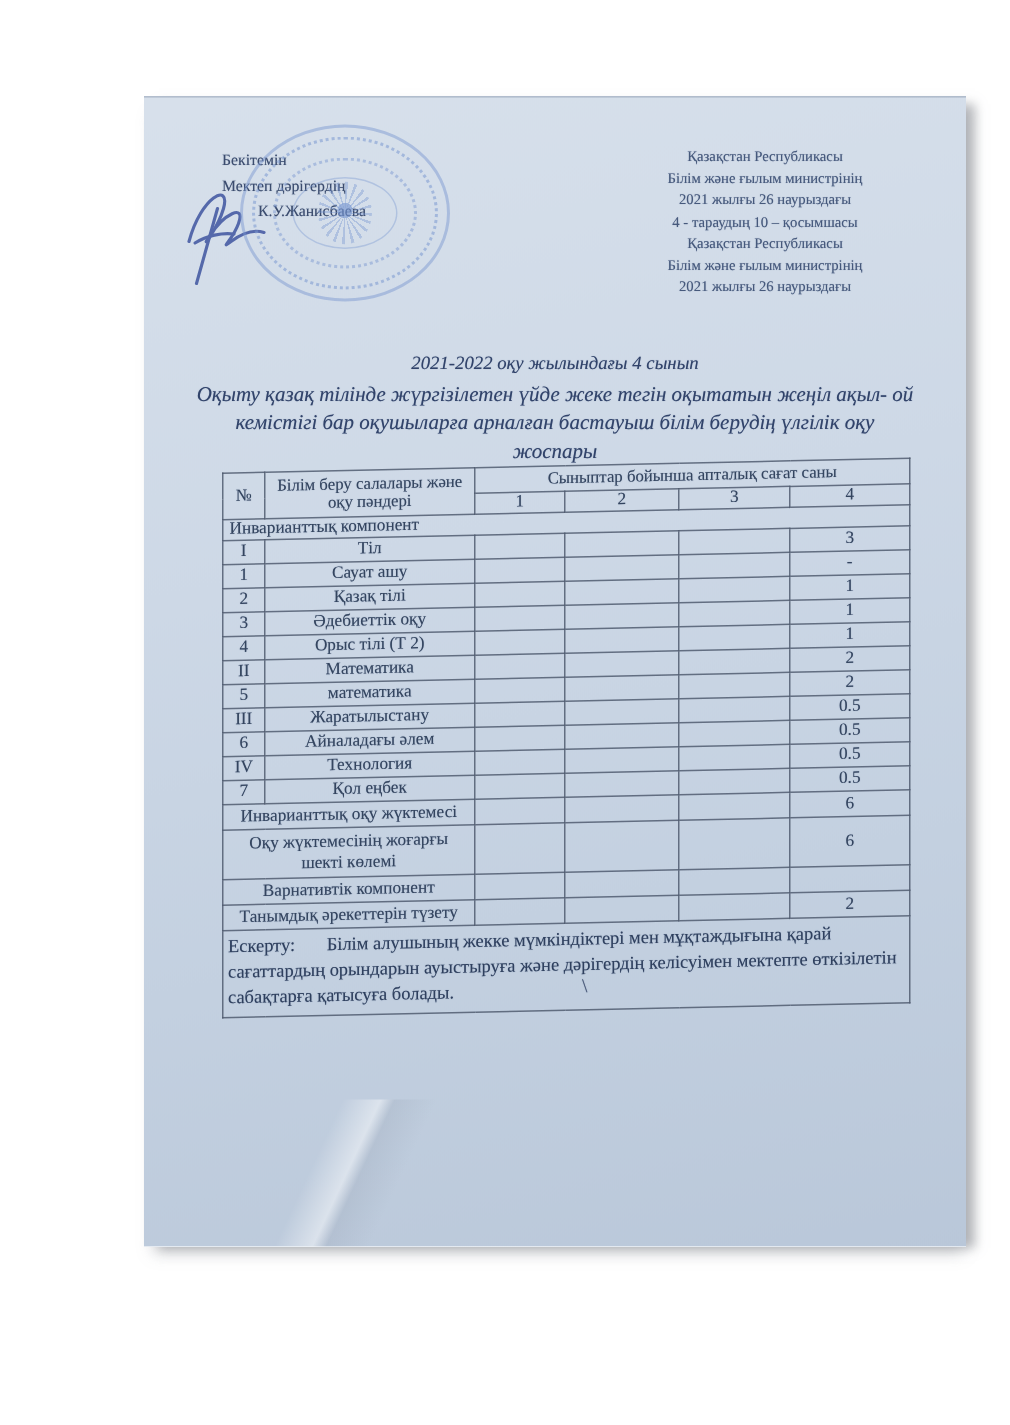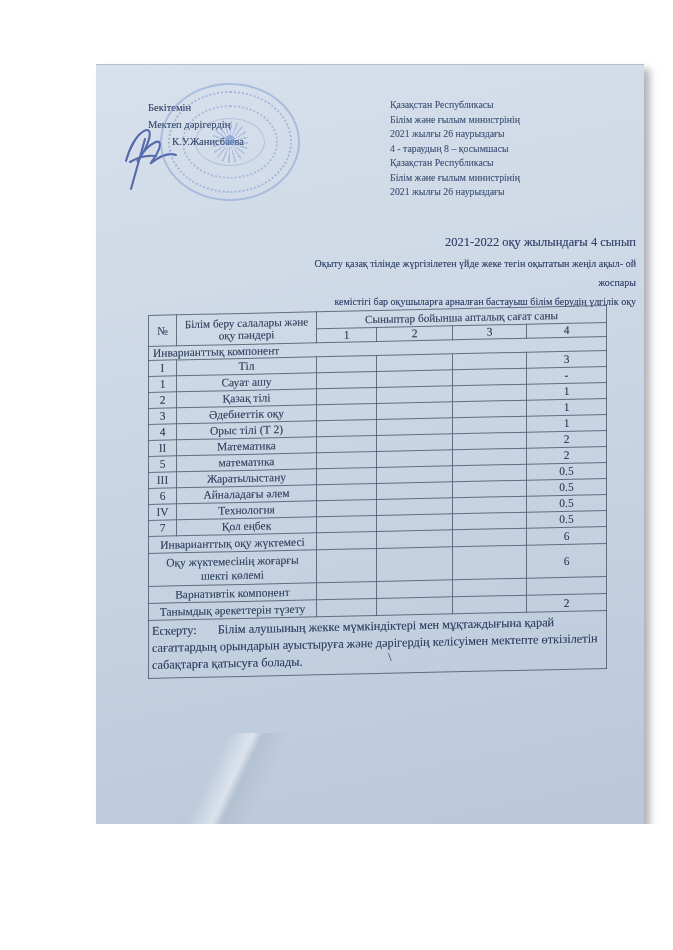--- a/index.html
+++ b/index.html
@@ -1,17 +1,17 @@
 <!DOCTYPE html>
 <html lang="kk"><head>
 <meta charset="utf-8">
 <style>
   html,body{margin:0;padding:0;background:#ffffff;}
   .shot{
-    position:relative;width:673px;height:824px;background:#ffffff;overflow:hidden;
+    position:relative;width:673px;height:950px;background:#ffffff;overflow:hidden;
     font-family:"Liberation Serif","DejaVu Serif",serif;color:#3b4c6e;
   }
   
   .paper{
     position:absolute;left:96px;top:64px;width:548px;height:766px;
     background:linear-gradient(168deg,#d7e0eb 0%,#cdd8e6 38%,#c3d0e0 68%,#b9c7d9 100%);
     box-shadow:8px 3px 7px -2px rgba(135,138,145,.6),2px 8px 10px -4px rgba(135,138,145,.35);
     border-top:1px solid rgba(170,180,195,.6);
   }
   .paper .crease{
@@ -28,26 +28,26 @@
   .stamp .r2{position:absolute;inset:6px;border-radius:50%;border:2px dotted rgba(120,150,208,.62);}
   .stamp .r3{position:absolute;inset:20px;border-radius:50%;border:2px dotted rgba(120,150,208,.55);}
   .stamp .r4{position:absolute;inset:33px;border-radius:50%;border:1px solid rgba(120,150,208,.45);}
   .stamp .emblem{position:absolute;left:50%;top:50%;width:36px;height:42px;transform:translate(-50%,-50%);
     border-radius:50%;
     background:
       radial-gradient(circle at 50% 46%,rgba(115,147,208,.7) 0 17%,rgba(115,147,208,0) 18%),
       repeating-conic-gradient(rgba(115,147,208,.45) 0deg 6deg,transparent 6deg 18deg);
   }
   
-  .ministry{position:absolute;left:294px;top:33px;width:240px;
+  .ministry{position:absolute;left:294px;top:33px;width:240px;text-align:center;
     font-size:9.8px;line-height:14.5px;color:#46597c;}
   
-  .doc-title{position:absolute;left:8px;top:170px;width:532px;text-align:right;color:#31436a;}
+  .doc-title{position:absolute;left:8px;top:170px;width:532px;text-align:center;color:#31436a;font-style:italic;}
   .doc-title .t1{font-size:12.5px;margin-bottom:4px;}
-  .doc-title .t2{font-size:10px;line-height:19px;}
+  .doc-title .t2{font-size:14px;line-height:19px;}
   
   .table-wrap{position:absolute;left:52px;top:250px;width:458px;
     transform:skewY(-1.25deg);transform-origin:0 0;}
   table.cur{border-collapse:collapse;width:458px;font-size:11.5px;color:#34455f;table-layout:fixed;}
   table.cur td{border:1px solid rgba(80,92,112,.85);text-align:center;vertical-align:middle;
     padding:0 2px;line-height:12.5px;overflow:hidden;}
   tr.hrow td{height:16px;font-size:11.2px;}
   tr.hrow2 td{height:13px;}
   tr.section-row td{height:13px;text-align:left;padding-left:4px;}
   tr.srow td{height:15px;}
@@ -83,31 +83,31 @@
       <div class="r2"></div>
       <div class="r3"></div>
       <div class="r4"></div>
       <div class="emblem"></div>
     </div>
 
     <div class="ministry">
       <div>Қазақстан  Республикасы</div>
       <div>Білім және ғылым министрінің</div>
       <div>2021 жылғы 26 наурыздағы</div>
-      <div>4 - тараудың 8 – қосымшасы</div>
+      <div>4 - тараудың 10 – қосымшасы</div>
       <div>Қазақстан  Республикасы</div>
       <div>Білім және ғылым министрінің</div>
       <div>2021 жылғы 26 наурыздағы</div>
     </div>
 
     <div class="doc-title">
       <div class="t1">2021-2022 оқу жылындағы  4  сынып</div>
       <div class="t2">Оқыту қазақ тілінде жүргізілетен үйде жеке тегін оқытатын жеңіл ақыл- ой</div>
+      <div class="t2">кемістігі бар оқушыларға арналған бастауыш білім берудің үлгілік оқу</div>
       <div class="t2">жоспары</div>
-      <div class="t2">кемістігі бар оқушыларға арналған бастауыш білім берудің үлгілік оқу</div>
     </div>
 
     <div class="table-wrap">
       <table class="cur">
         <colgroup>
           <col style="width:28px">
             <col style="width:140px">
             <col style="width:60px">
           <col style="width:76px">
             <col style="width:74px">

